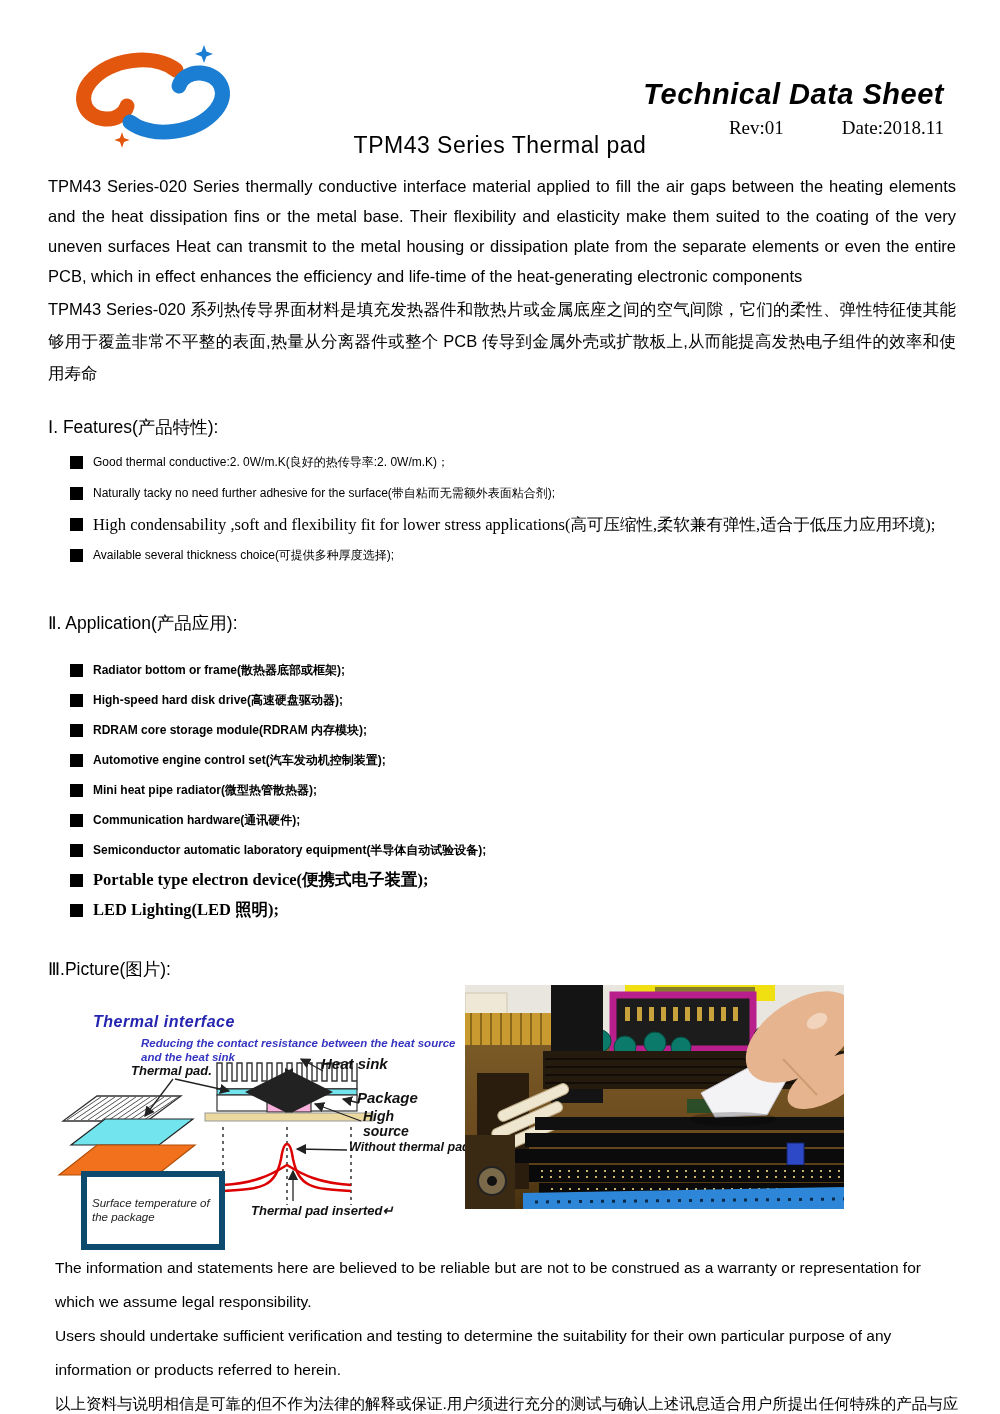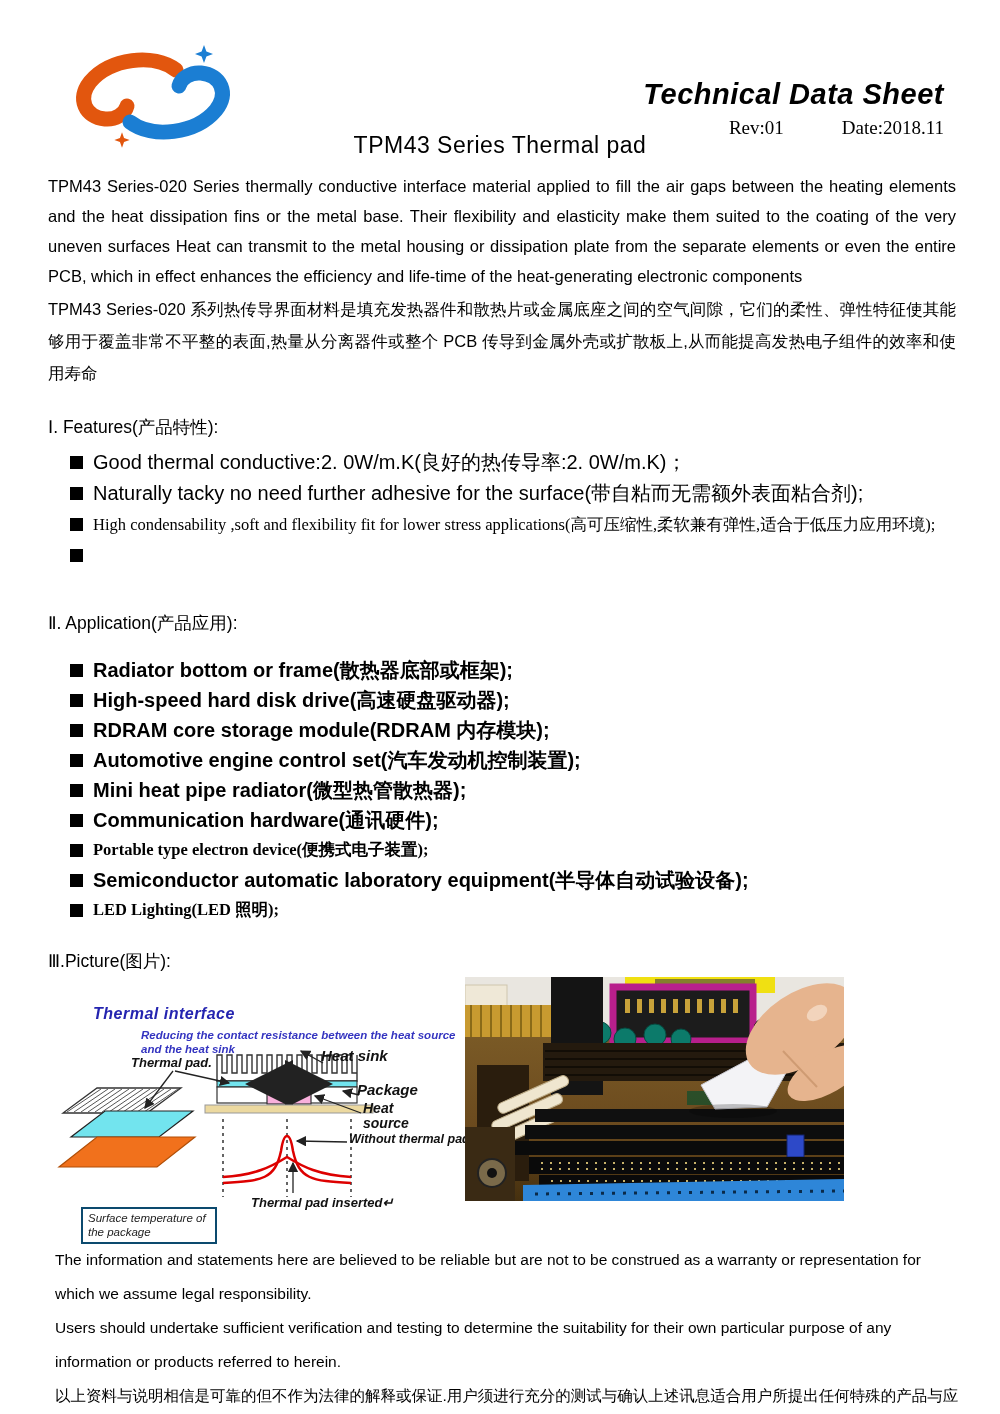--- a/index.html
+++ b/index.html
@@ -13,43 +13,43 @@
   .tds{font-style:italic;font-weight:bold;font-size:29px;letter-spacing:.5px;}
   .revdate{font-family:"Liberation Serif",serif;font-size:19px;margin-top:6px;}
   .revdate .rev{margin-right:58px;}
   
   .doc-title{text-align:center;font-size:23px;margin:12px 0 0 0;font-weight:400;letter-spacing:.5px;}
   .intro-en{margin:12px 44px 0 48px;font-size:16.5px;line-height:30px;text-align:justify;}
   .intro-zh{margin:2px 44px 0 48px;font-size:16.5px;line-height:32px;text-align:justify;}
   
   .sec-h{margin:26px 0 0 48px;font-size:17.5px;font-weight:400;}
   .sec-h.app{margin-top:40px;}
-  .sec-h.pic{margin-top:24px;}
+  .sec-h.pic{margin-top:32px;}
   .bullets{margin-top:8px;}
   .bullets.app{margin-top:20px;font-weight:bold;}
   .bullet-row{display:flex;align-items:center;margin-left:70px;height:30px;}
   .bullets.feat .bullet-row{height:31px;}
   .sq{width:13px;height:13px;background:#000;margin-right:10px;flex:none;}
-  .bt{font-size:20px;}
+  .bt{font-size:12px;}
   .bt.serif{font-family:"Liberation Serif",serif;font-size:16.5px;}
   
   .picture-row{position:relative;height:252px;margin-top:4px;font-style:italic;}
   .diagram{position:absolute;left:55px;top:14px;width:452px;height:238px;}
   .diagram svg{position:absolute;left:0;top:0;}
   .dg-title{position:absolute;left:38px;top:14px;font-size:16px;font-weight:bold;color:#2424b0;letter-spacing:.5px;}
   .dg-sub{position:absolute;left:38px;top:37px;width:330px;font-size:11.5px;line-height:14px;font-weight:bold;color:#3434c0;margin-left:48px;}
   .dg-lbl{position:absolute;font-weight:bold;color:#111;}
   .lbl-pad{left:76px;top:64px;font-size:13px;}
   .lbl-sink{left:266px;top:56px;font-size:15px;}
   .lbl-package{left:302px;top:90px;font-size:15px;}
   .lbl-source{left:308px;top:110px;font-size:14px;line-height:15px;width:72px;}
   .lbl-without{left:294px;top:141px;font-size:12.5px;}
   .lbl-inserted{left:196px;top:204px;font-size:13px;}
-  .surf-box{position:absolute;left:26px;top:172px;width:122px;border:2px solid #0c4a6e;
-            padding:3px 5px;font-size:11.5px;line-height:13.5px;color:#222;background:#fff;margin-top:44px;}
+  .surf-box{position:absolute;left:26px;top:172px;width:122px;border:6px solid #0c4a6e;
+            padding:20px 5px;font-size:11.5px;line-height:13.5px;color:#222;background:#fff;}
   .photo{position:absolute;left:465px;top:0px;width:379px;height:224px;}
   
   .disclaimer{margin:14px 40px 0 55px;}
   .disclaimer p{margin:0;font-size:15.5px;line-height:34px;}
 </style>
 </head>
 <body>
 
 <div class="page">
 
@@ -86,20 +86,21 @@
     <div class="bullet-row">
         <span class="sq"></span>
         <span class="bt">Naturally tacky no need further adhesive for the surface(带自粘而无需额外表面粘合剂);</span>
       </div>
     <div class="bullet-row">
         <span class="sq"></span>
         <span class="bt serif">High condensability ,soft and flexibility fit for lower stress applications(高可压缩性,柔软兼有弹性,适合于低压力应用环境);</span>
       </div>
     <div class="bullet-row">
         <span class="sq"></span>
+        <span class="bt">Available several thickness choice(可提供多种厚度选择);</span>
       </div>
   </div>
 
   <h2 class="sec-h app">Ⅱ. Application(产品应用):</h2>
   <div class="bullets app">
     <div class="bullet-row">
         <span class="sq"></span>
         <span class="bt">Radiator bottom or frame(散热器底部或框架);</span>
       </div>
     <div class="bullet-row">
@@ -117,25 +118,25 @@
     <div class="bullet-row">
         <span class="sq"></span>
         <span class="bt">Mini heat pipe radiator(微型热管散热器);</span>
       </div>
     <div class="bullet-row">
         <span class="sq"></span>
         <span class="bt">Communication hardware(通讯硬件);</span>
       </div>
     <div class="bullet-row">
         <span class="sq"></span>
+        <span class="bt">Semiconductor automatic laboratory equipment(半导体自动试验设备);</span>
+      </div>
+    <div class="bullet-row">
+        <span class="sq"></span>
         <span class="bt serif">Portable type electron device(便携式电子装置);</span>
-      </div>
-    <div class="bullet-row">
-        <span class="sq"></span>
-        <span class="bt">Semiconductor automatic laboratory equipment(半导体自动试验设备);</span>
       </div>
     <div class="bullet-row">
         <span class="sq"></span>
         <span class="bt serif">LED Lighting(LED 照明);</span>
       </div>
   </div>
 
   <h2 class="sec-h pic">Ⅲ.Picture(图片):</h2>
   <div class="picture-row">
 
@@ -197,21 +198,21 @@
           <line x1="306" y1="122" x2="260" y2="105" marker-end="url(#ah)"></line>
           <line x1="292" y1="151" x2="242" y2="150" marker-end="url(#ah)"></line>
           <line x1="238" y1="202" x2="238" y2="172" marker-end="url(#ah)"></line>
         </g>
       </svg>
       <div class="dg-title">Thermal interface</div>
       <div class="dg-sub">Reducing the contact resistance between the heat source and the heat sink</div>
       <div class="dg-lbl lbl-pad">Thermal pad.</div>
       <div class="dg-lbl lbl-sink">Heat sink</div>
       <div class="dg-lbl lbl-package">Package</div>
-      <div class="dg-lbl lbl-source">Heat source</div>
+      <div class="dg-lbl lbl-source">High source</div>
       <div class="dg-lbl lbl-without">Without thermal pad..</div>
       <div class="dg-lbl lbl-inserted">Thermal pad inserted↵</div>
       <div class="surf-box">Surface temperature of the package</div>
     </div>
 
     <div class="photo">
       <svg width="379" height="224" viewBox="0 0 379 224">
         <defs>
           <linearGradient id="pcb" x1="0" y1="0" x2="0" y2="1">
             <stop offset="0" stop-color="#7a5a26"></stop>

